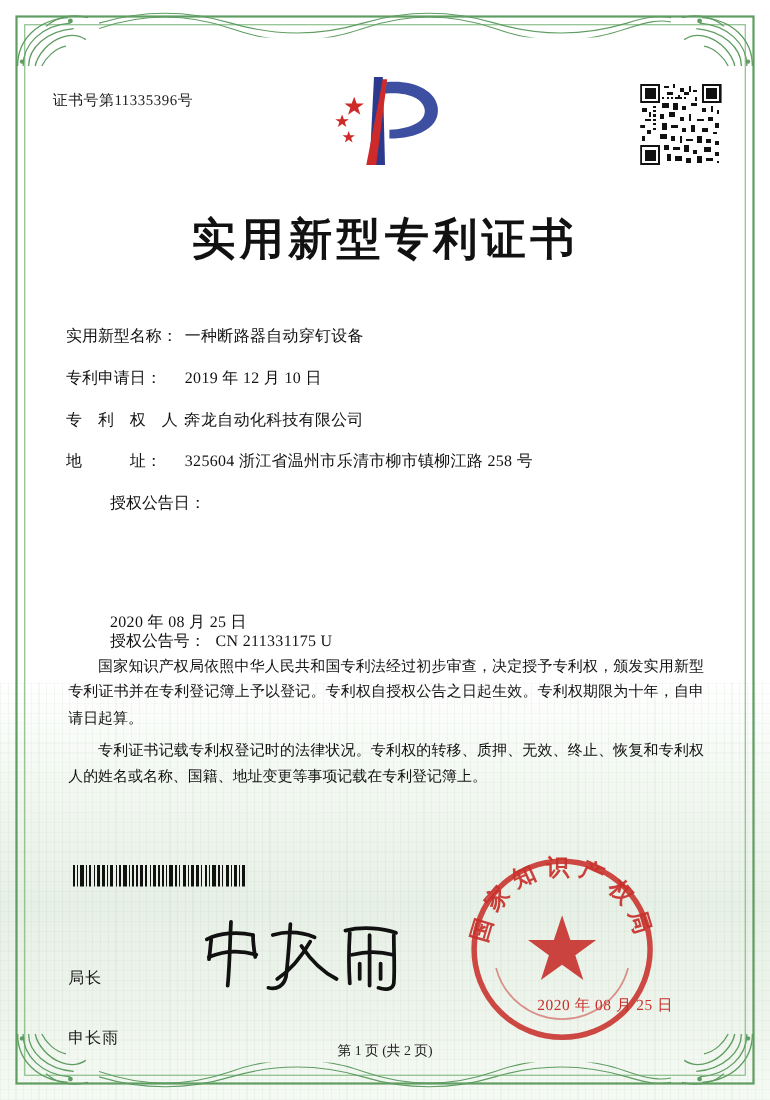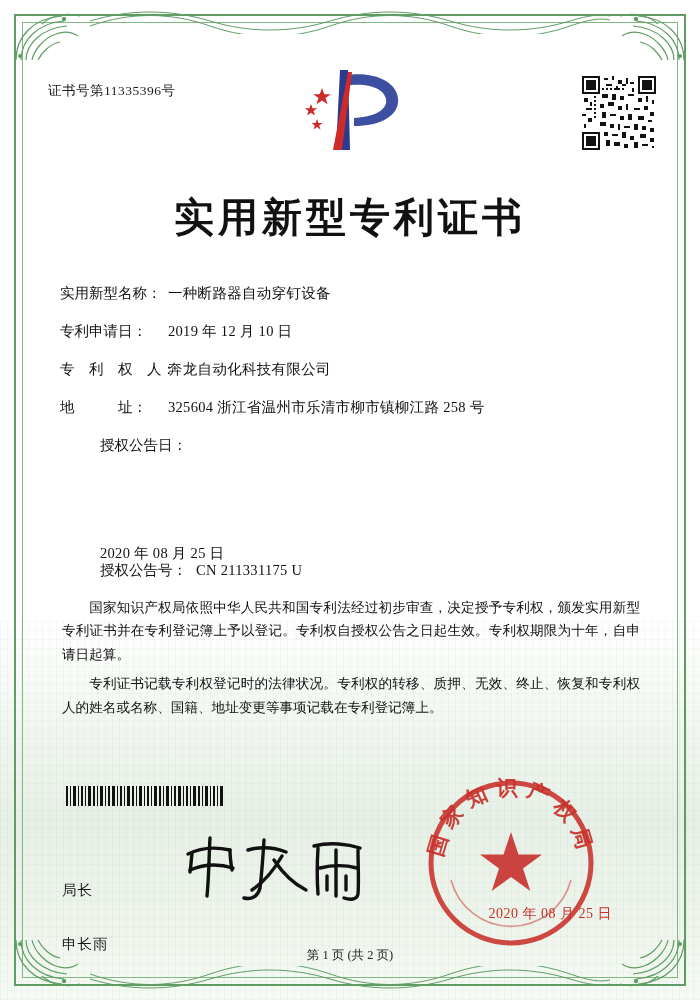--- a/index.html
+++ b/index.html
@@ -97,21 +97,21 @@
     font-size: 40px;
     font-weight: bold;
     letter-spacing: 4px;
     font-family: Liberation Sans, sans-serif;
     color: #111;
   }
 
   .fields {
     position: absolute;
     left: 60px;
-    top: 285px;
+    top: 298px;
     width: 580px;
   }
   .field-row {
     display: flex;
     align-items: baseline;
     margin-bottom: 20.5px;
     font-size: 14.5px;
     line-height: 1.2;
   }
   .field-label {
@@ -141,20 +141,21 @@
 
   .paragraphs {
     position: absolute;
     left: 62px;
     width: 578px;
     top: 596px;
     font-size: 13.6px;
     line-height: 1.72;
     text-align: justify;
     color: #111;
+    font-family: Liberation Mono, monospace;
   }
   .paragraphs p {
     margin: 0 0 6px 0;
     text-indent: 2em;
   }
 
   .barcode {
     position: absolute;
     left: 66px;
     top: 786px;

